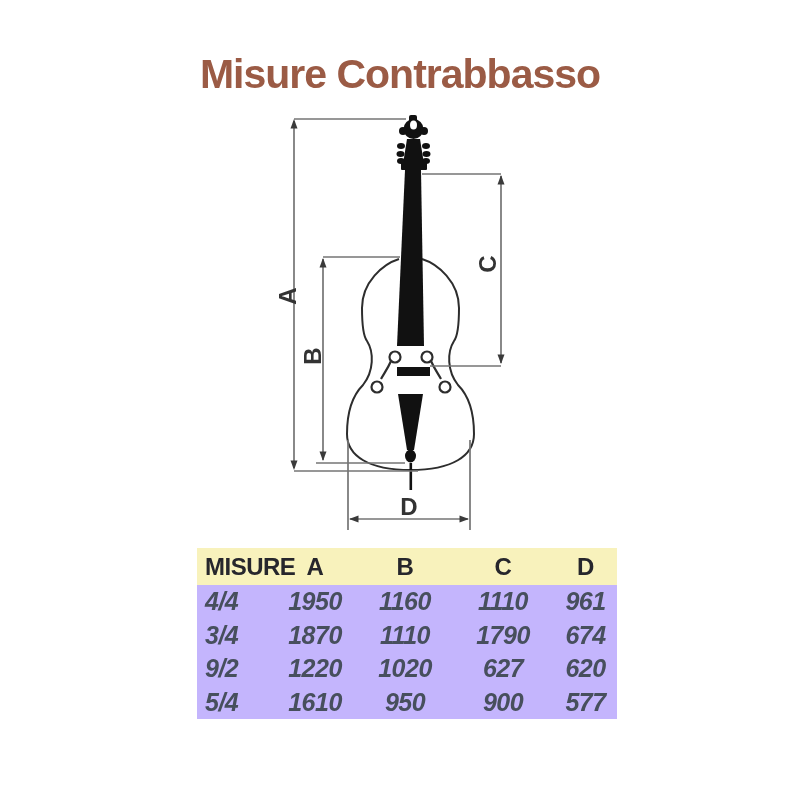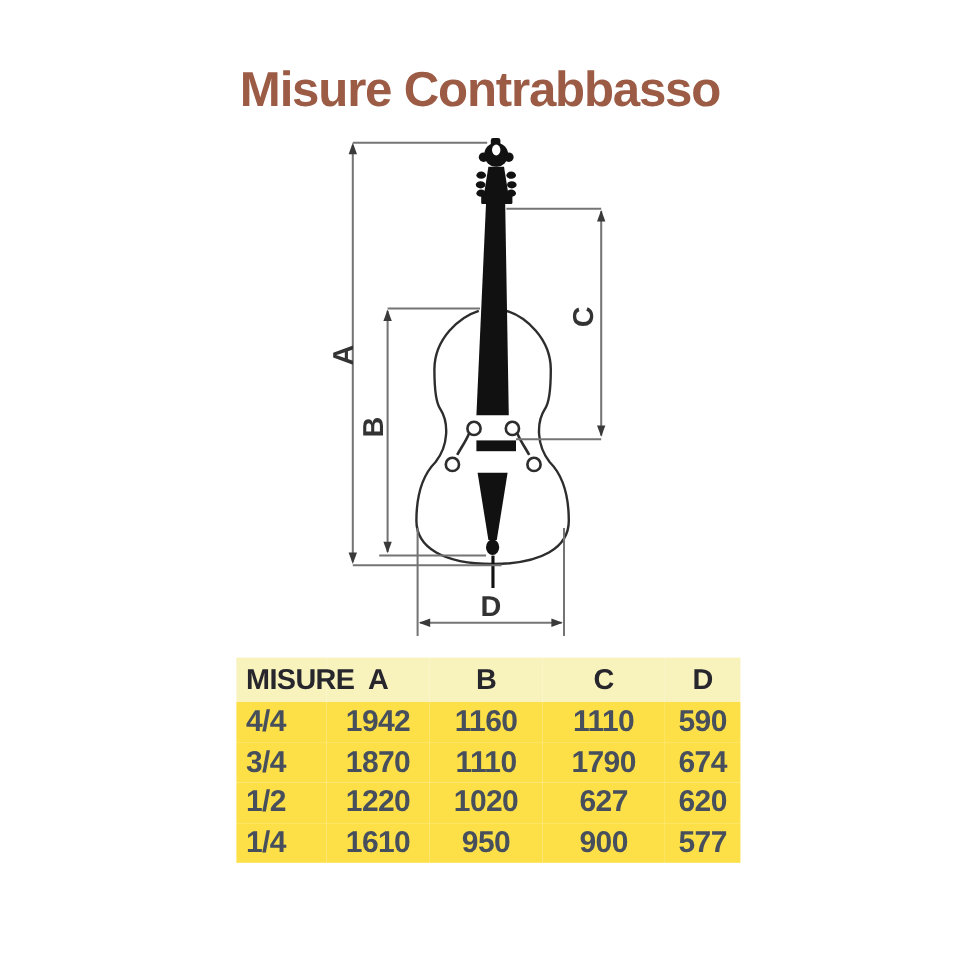--- a/index.html
+++ b/index.html
@@ -11,21 +11,21 @@
   .dim-line{stroke:#747474;stroke-width:1.7;fill:none;}
   .outline{stroke:#2d2d2d;stroke-width:2;fill:#ffffff;}
   .fhole{stroke:#2d2d2d;stroke-width:2.2;fill:none;}
   .blackpart{fill:#111111;stroke:none;}
   .arrow{fill:#3a3a3a;stroke:none;}
   .dim-label{font-family:"Liberation Sans",sans-serif;font-size:24px;font-weight:bold;
              fill:#333333;text-anchor:middle;}
   table.misure{position:absolute;left:197px;top:548px;width:420px;
                border-collapse:collapse;table-layout:fixed;}
   table.misure thead tr{height:37px;background:#f8f2bc;}
-  table.misure tbody tr{height:33.6px;background:#fde047;}
+  table.misure tbody tr{height:33.6px;background:#c4b5fd;font-style:italic;}
   table.misure th,table.misure td{padding:0;text-align:center;font-weight:bold;
                letter-spacing:-0.5px;vertical-align:middle;}
   table.misure th{font-size:24px;color:#26262c;}
   table.misure td{font-size:25px;color:#474f5d;}
   table.misure th:first-child,table.misure td:first-child{text-align:left;padding-left:8px;}
 </style>
 </head>
 <body>
 
 <div class="page">
@@ -143,41 +143,41 @@
         <th>MISURE</th>
         <th>A</th>
         <th>B</th>
         <th>C</th>
         <th>D</th>
       </tr>
     </thead>
     <tbody>
         <tr>
           <td>4/4</td>
-          <td>1942</td>
+          <td>1950</td>
           <td>1160</td>
           <td>1110</td>
-          <td>590</td>
+          <td>961</td>
         </tr>
         <tr>
           <td>3/4</td>
           <td>1870</td>
           <td>1110</td>
           <td>1790</td>
           <td>674</td>
         </tr>
         <tr>
-          <td>1/2</td>
+          <td>9/2</td>
           <td>1220</td>
           <td>1020</td>
           <td>627</td>
           <td>620</td>
         </tr>
         <tr>
-          <td>1/4</td>
+          <td>5/4</td>
           <td>1610</td>
           <td>950</td>
           <td>900</td>
           <td>577</td>
         </tr>
       </tbody>
   </table>
 
 </div>
 

